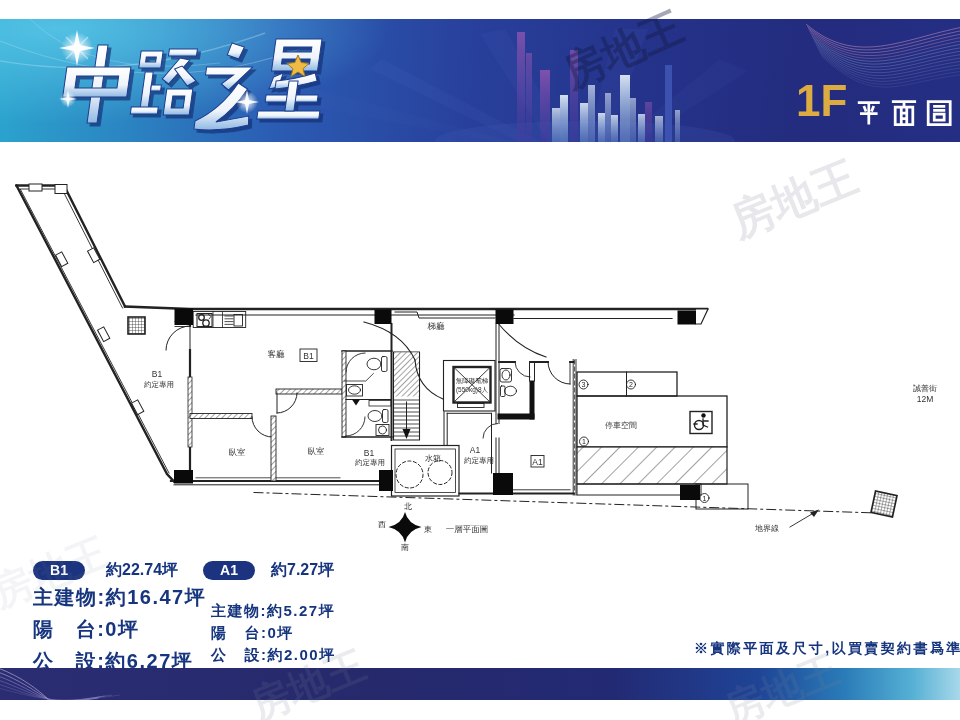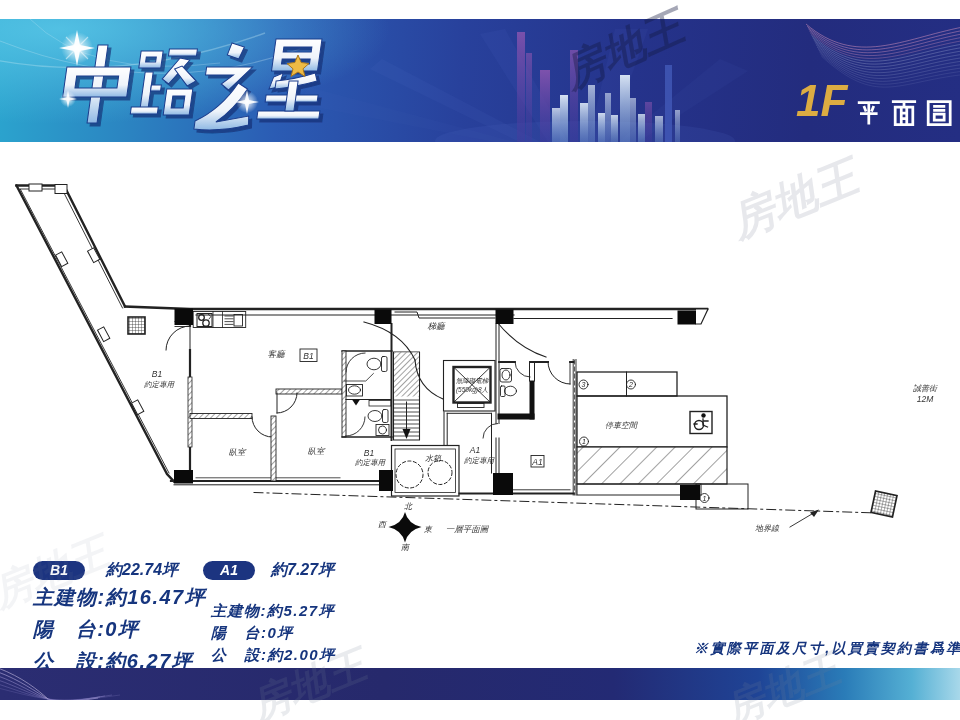--- a/index.html
+++ b/index.html
@@ -1,18 +1,18 @@
 <!DOCTYPE html>
 <html><head>
 <meta charset="utf-8">
 <style>
   html,body{margin:0;padding:0;width:960px;height:720px;background:#fff;overflow:hidden;
     font-family:"Liberation Sans",sans-serif;}
   .abs{position:absolute;}
-  #page{position:relative;width:960px;height:720px;background:#fff;font-style:italic;}
+  #page{position:relative;width:960px;height:720px;background:#fff;}
 </style>
 </head>
 <body>
 <div id="page">
 
 <div class="abs" style="left:0;top:19px;width:960px;height:123px;
   background:linear-gradient(93deg,#2ba4ce 0%,#2b86c2 13%,#2b5cb4 29%,#28419c 48%,#25338b 66%,#232c7e 84%,#242e83 100%);">
 <svg width="960" height="123" viewBox="0 0 960 123">
   <defs>
     <linearGradient id="barg" x1="0" y1="0" x2="0" y2="1">

